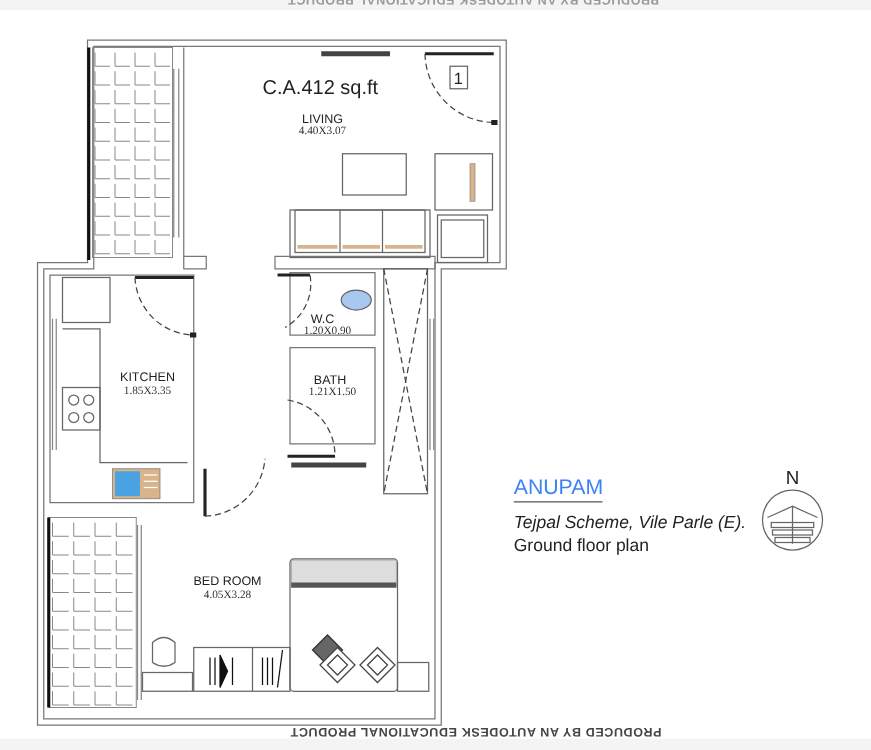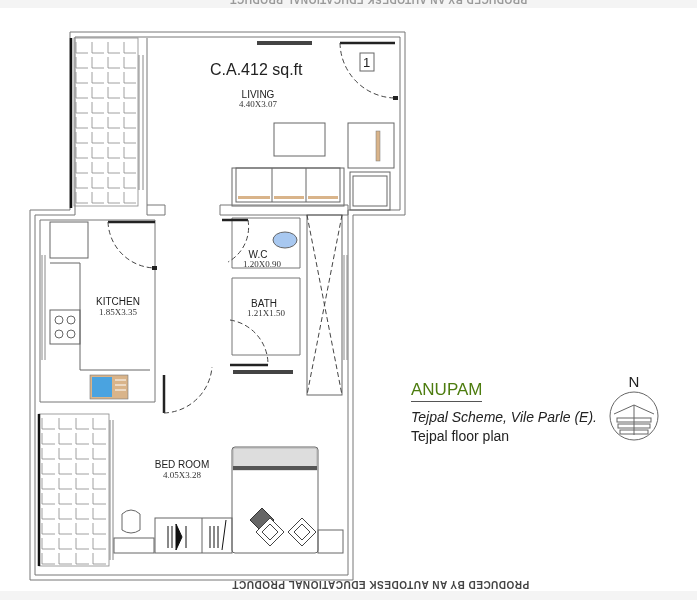--- a/index.html
+++ b/index.html
@@ -7,21 +7,21 @@
   svg{position:absolute;left:0;top:0;}
   .t{font-family:"Liberation Sans",sans-serif;fill:#222;}
   .tm{font-family:"Liberation Serif",serif;fill:#333;}
   .w{fill:none;stroke:#777;stroke-width:1;}
   .wd{fill:none;stroke:#222;stroke-width:2.5;}
   .dash{fill:none;stroke:#444;stroke-width:1;stroke-dasharray:5 3;}
   .f{fill:none;stroke:#666;stroke-width:1;}
   .tile{fill:none;stroke:#888;stroke-width:0.8;}
   #top-strip{position:absolute;left:0;top:0;width:697px;height:8px;background:#f4f4f4;}
   #bottom-strip{position:absolute;left:0;top:591px;width:697px;height:9px;background:#f4f4f4;}
-  .title-text{position:absolute;left:411px;top:380px;font-size:17px;color:#4d7c0f;border-bottom:1px solid #555;padding-bottom:1px;}
+  .title-text{position:absolute;left:411px;top:380px;font-size:17px;color:#3b82f6;border-bottom:1px solid #555;padding-bottom:1px;}
   .sub-text{position:absolute;left:411px;font-size:14px;color:#222;}
   .watermark{position:absolute;font-size:10px;font-weight:bold;color:#444;letter-spacing:0.5px;}
 </style>
 </head>
 <body>
 
 <div id="top-strip"></div>
 <div class="watermark" style="left:230px;top:-6px;transform:rotate(180deg);color:#999;">PRODUCED BY AN AUTODESK EDUCATIONAL PRODUCT</div>
 
 <svg width="697" height="600" viewBox="0 0 697 600">
@@ -244,16 +244,16 @@
   <text class="tm" x="266" y="316" font-size="9" text-anchor="middle">1.21X1.50</text>
 
   <text class="t" x="182" y="468" font-size="10" text-anchor="middle">BED ROOM</text>
   <text class="tm" x="182" y="478" font-size="9" text-anchor="middle">4.05X3.28</text>
 
   <text class="t" x="634" y="387" font-size="15" text-anchor="middle">N</text>
 </svg>
 
 <div class="title-text">ANUPAM</div>
 <div class="sub-text" style="top:409px;font-style:italic;">Tejpal Scheme, Vile Parle (E).</div>
-<div class="sub-text" style="top:428px;">Tejpal floor plan</div>
+<div class="sub-text" style="top:428px;">Ground floor plan</div>
 
 <div id="bottom-strip"></div>
 <div class="watermark" style="left:232px;top:579px;transform:rotate(180deg);">PRODUCED BY AN AUTODESK EDUCATIONAL PRODUCT</div>
 
 </body></html>

